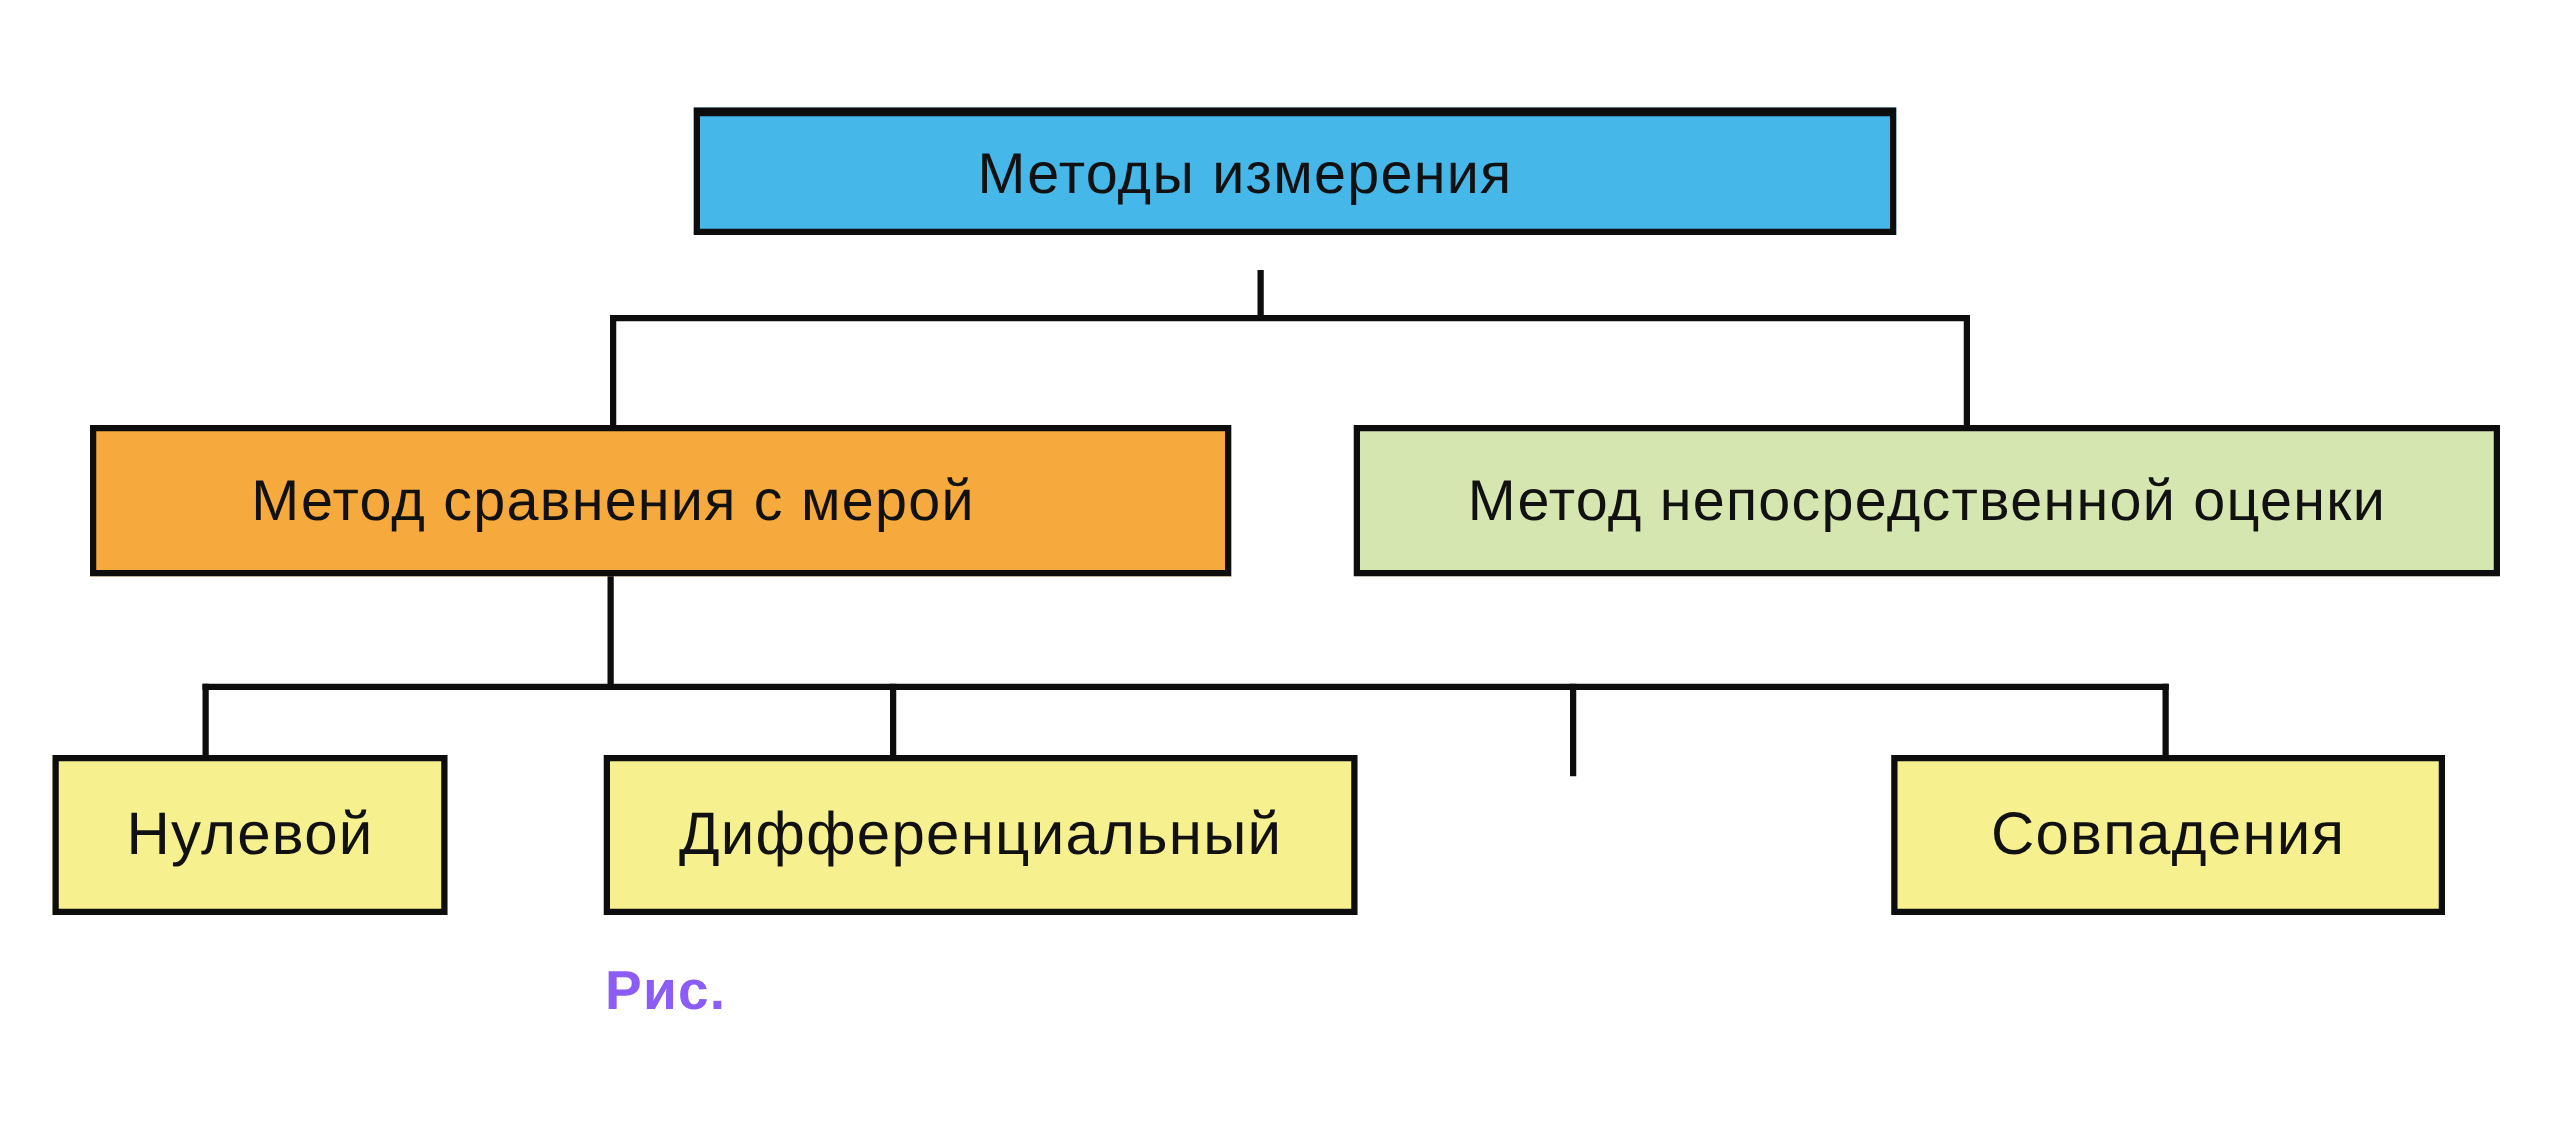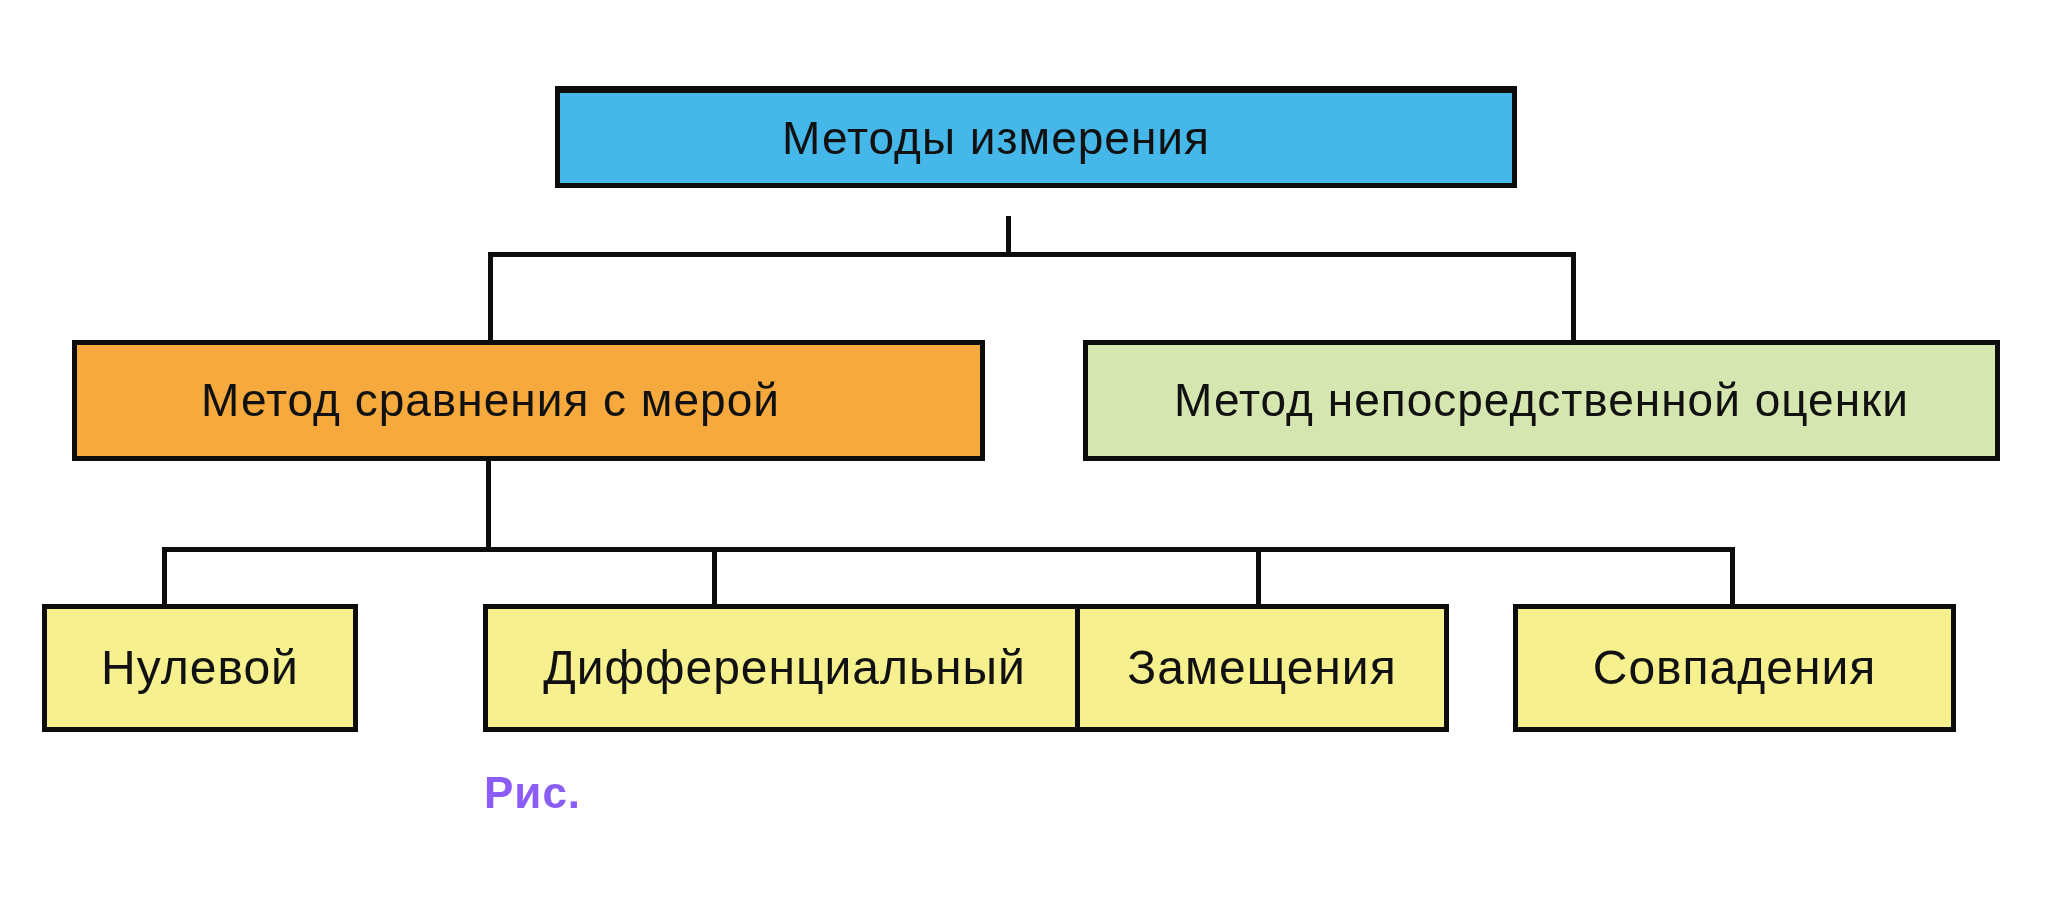--- a/index.html
+++ b/index.html
@@ -117,23 +117,20 @@
   <div class="line v-leaf-4"></div>
 
   <div class="node leaf leaf-1">
     <span>Нулевой</span>
   </div>
 
   <div class="node leaf leaf-2">
     <span>Дифференциальный</span>
   </div>
 
-  <div class="node leaf leaf-3">
-    <span>Замещения</span>
-  </div>
 
   <div class="node leaf leaf-4">
     <span>Совпадения</span>
   </div>
 
   <div class="caption">
     <span class="caption-label">Рис.</span>
   </div>
 
 </div>

